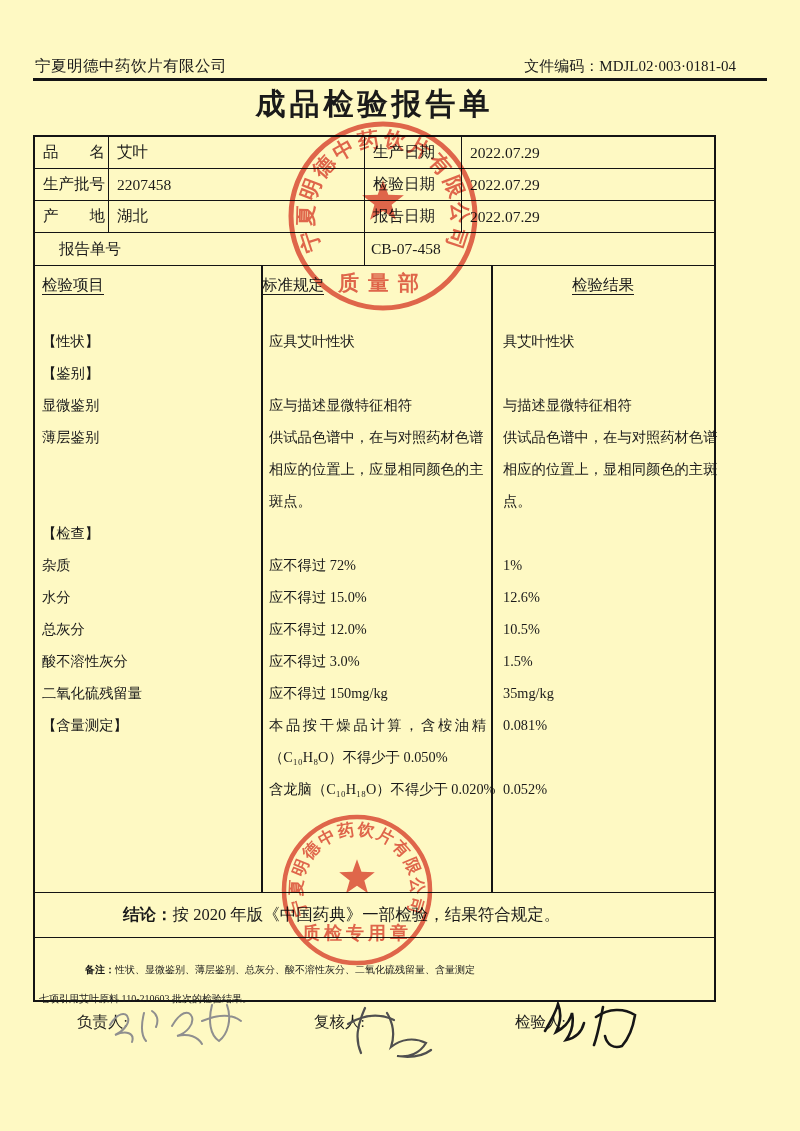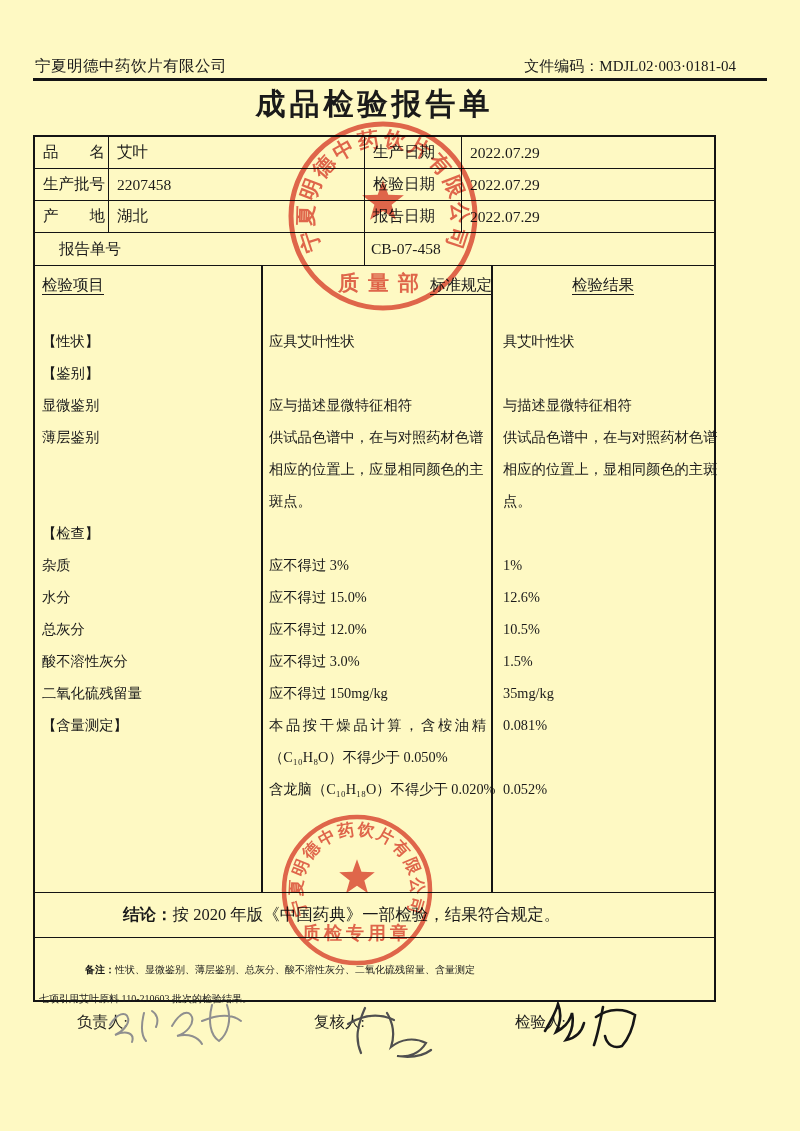--- a/index.html
+++ b/index.html
@@ -26,21 +26,21 @@
   .span2a{grid-column:1 / span 2;}
   .span2b{grid-column:3 / span 2;}
   
   .inspect{position:relative;width:679px;height:627px;border-top:1.5px solid #141414;}
   .vline{position:absolute;top:0;bottom:0;width:1.5px;background:#141414;}
   .v1{left:226px;} .v2{left:456px;}
   .ins-head{position:absolute;left:0;top:0;width:679px;height:39px;display:flex;}
   .ins-head .hc{display:flex;align-items:center;font-size:15.5px;}
   .hc u{text-decoration:underline;text-underline-offset:4px;}
   .hc1{width:227px;padding-left:7px;}
-  .hc2{width:230px;justify-content:flex-end;}
+  .hc2{width:230px;justify-content:flex-start;}
   .hc3{width:222px;justify-content:center;}
   .bodycols{position:absolute;left:0;top:39px;width:679px;height:588px;}
   .bcol{position:absolute;top:0;bottom:13px;padding-top:20px;font-size:14.3px;}
   .bc1{left:0;width:226px;padding-left:7px;}
   .bc2{left:228px;width:228px;padding-left:6px;}
   .bc3{left:458px;width:221px;padding-left:10px;}
   .bline{height:32px;line-height:32px;white-space:nowrap;}
   .jline{letter-spacing:2.6px;}
   
   .conclusion{width:679px;height:45px;border-top:1.5px solid #141414;display:flex;align-items:center;padding-left:88px;font-size:16.5px;}
@@ -121,21 +121,21 @@
             <div class="bline"></div>
           </div>
         <div class="bcol bc2" id="col-standard">
             <div class="bline">应具艾叶性状</div>
             <div class="bline"></div>
             <div class="bline">应与描述显微特征相符</div>
             <div class="bline">供试品色谱中，在与对照药材色谱</div>
             <div class="bline">相应的位置上，应显相同颜色的主</div>
             <div class="bline">斑点。</div>
             <div class="bline"></div>
-            <div class="bline">应不得过 3%</div>
+            <div class="bline">应不得过 72%</div>
             <div class="bline">应不得过 15.0%</div>
             <div class="bline">应不得过 12.0%</div>
             <div class="bline">应不得过 3.0%</div>
             <div class="bline">应不得过 150mg/kg</div>
             <div class="bline jline">本品按干燥品计算，含桉油精</div>
             <div class="bline">（C₁₀H₈O）不得少于 0.050%</div>
             <div class="bline">含龙脑（C₁₀H₁₈O）不得少于 0.020%</div>
           </div>
         <div class="bcol bc3" id="col-result">
             <div class="bline">具艾叶性状</div>

